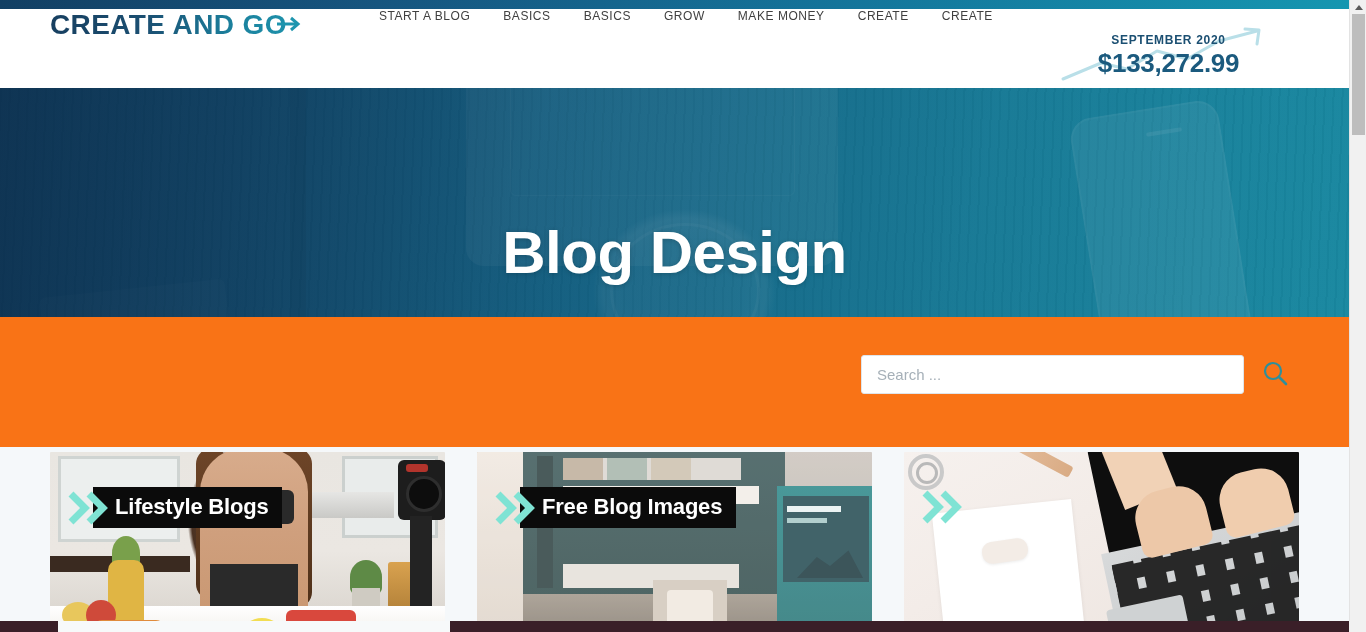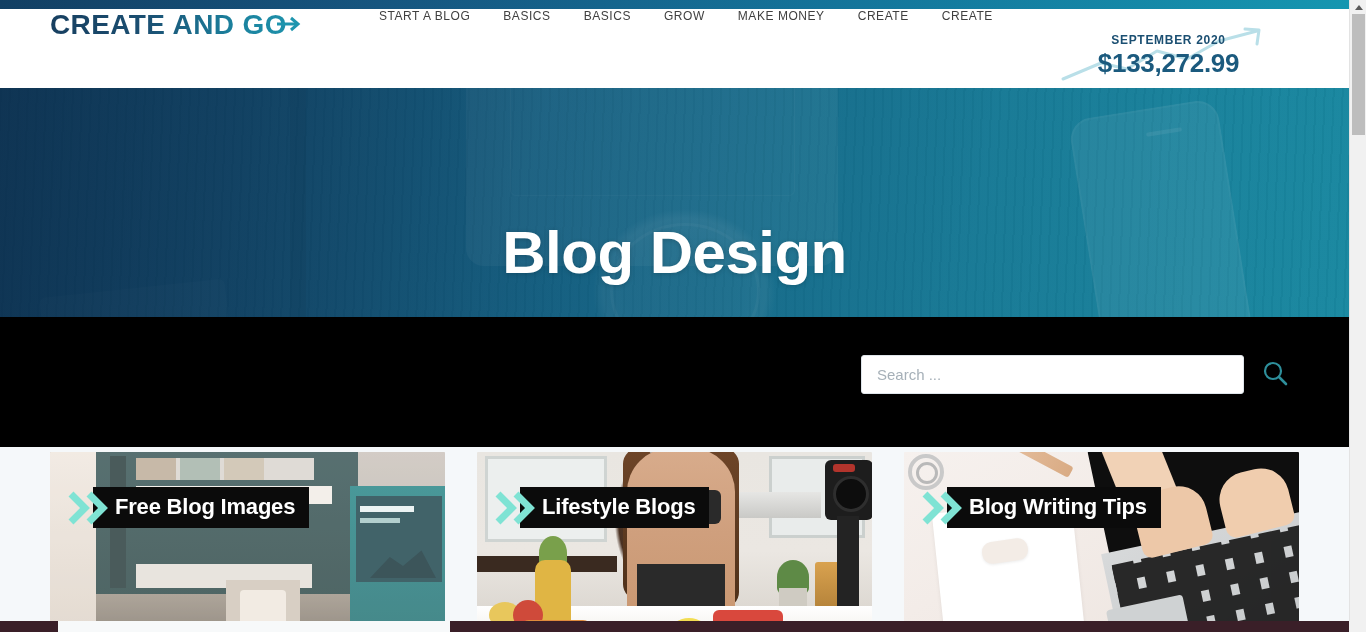--- a/index.html
+++ b/index.html
@@ -143,21 +143,21 @@
     color: #ffffff;
     letter-spacing: -0.5px;
     transform: translateY(-50%);
     text-shadow: 0 1px 5px rgba(0,0,0,0.18);
   }
 
   
   .search-area {
     position: absolute; top: 317px; left: 0;
     width: 1349px; height: 130px;
-    background: #000000;
+    background: #f97316;
   }
   .search-row {
     position: absolute; right: 59px; top: 38px;
     display: flex; align-items: center; gap: 16px;
   }
   .search-input {
     width: 383px; height: 39px;
     background: #ffffff;
     border: 1px solid #dfe5ea;
     border-radius: 3px;
@@ -386,52 +386,20 @@
           <svg width="26" height="26" viewBox="0 0 26 26">
             <circle cx="11" cy="11" r="8" stroke="#2e8f9b" stroke-width="2.2" fill="none"></circle>
             <path d="M17 17 L24 24" stroke="#2e8f9b" stroke-width="2.6" stroke-linecap="round"></path>
           </svg>
         </span>
       </button>
     </div>
   </section>
 
   <section class="cards">
-
-    <article class="card">
-      <div class="card-photo photo-images">
-        <div class="pd fi-left"></div>
-        <div class="pd fi-screen"></div>
-        <div class="pd fi-panel1"></div>
-        <div class="pd fi-strip1"></div>
-        <div class="pd fi-thumb1"></div>
-        <div class="pd fi-thumb2"></div>
-        <div class="pd fi-thumb3"></div>
-        <div class="pd fi-strip2"></div>
-        <div class="pd fi-strip3"></div>
-        <div class="pd fi-base"></div>
-        <div class="pd fi-right"></div>
-        <div class="pd fi-rscreen"></div>
-        <div class="pd fi-rbar"></div>
-        <div class="pd fi-rbar2"></div>
-        <div class="pd fi-rmtn"></div>
-        <div class="pd fi-photo"></div>
-        <div class="pd fi-photo2"></div>
-        <div class="card-photo-tint tint-images"></div>
-      </div>
-      <div class="card-label">
-        <span class="chevrons">
-          <svg width="44" height="40" viewBox="0 0 44 40">
-            <path d="M4 6 L18 20 L4 34" stroke="#7fe3d4" stroke-width="7" fill="none" stroke-linejoin="miter"></path>
-            <path d="M22 6 L36 20 L22 34" stroke="#7fe3d4" stroke-width="7" fill="none" stroke-linejoin="miter"></path>
-          </svg>
-        </span>
-        <h2 class="card-title">Free Blog Images</h2>
-      </div>
-    </article>
 
     <article class="card">
       <div class="card-photo photo-lifestyle">
         <div class="pd ls-window"></div>
         <div class="pd ls-window2"></div>
         <div class="pd ls-hood"></div>
         <div class="pd ls-hair-l"></div>
         <div class="pd ls-hair-r"></div>
         <div class="pd ls-person"></div>
         <div class="pd ls-top"></div>
@@ -459,20 +427,52 @@
           <svg width="44" height="40" viewBox="0 0 44 40">
             <path d="M4 6 L18 20 L4 34" stroke="#7fe3d4" stroke-width="7" fill="none" stroke-linejoin="miter"></path>
             <path d="M22 6 L36 20 L22 34" stroke="#7fe3d4" stroke-width="7" fill="none" stroke-linejoin="miter"></path>
           </svg>
         </span>
         <h2 class="card-title">Lifestyle Blogs</h2>
       </div>
     </article>
 
     <article class="card">
+      <div class="card-photo photo-images">
+        <div class="pd fi-left"></div>
+        <div class="pd fi-screen"></div>
+        <div class="pd fi-panel1"></div>
+        <div class="pd fi-strip1"></div>
+        <div class="pd fi-thumb1"></div>
+        <div class="pd fi-thumb2"></div>
+        <div class="pd fi-thumb3"></div>
+        <div class="pd fi-strip2"></div>
+        <div class="pd fi-strip3"></div>
+        <div class="pd fi-base"></div>
+        <div class="pd fi-right"></div>
+        <div class="pd fi-rscreen"></div>
+        <div class="pd fi-rbar"></div>
+        <div class="pd fi-rbar2"></div>
+        <div class="pd fi-rmtn"></div>
+        <div class="pd fi-photo"></div>
+        <div class="pd fi-photo2"></div>
+        <div class="card-photo-tint tint-images"></div>
+      </div>
+      <div class="card-label">
+        <span class="chevrons">
+          <svg width="44" height="40" viewBox="0 0 44 40">
+            <path d="M4 6 L18 20 L4 34" stroke="#7fe3d4" stroke-width="7" fill="none" stroke-linejoin="miter"></path>
+            <path d="M22 6 L36 20 L22 34" stroke="#7fe3d4" stroke-width="7" fill="none" stroke-linejoin="miter"></path>
+          </svg>
+        </span>
+        <h2 class="card-title">Free Blog Images</h2>
+      </div>
+    </article>
+
+    <article class="card">
       <div class="card-photo photo-writing">
         <div class="pd bw-clip"></div>
         <div class="pd bw-clip2"></div>
         <div class="pd bw-paper"></div>
         <div class="pd bw-pencil"></div>
         <div class="pd bw-eraser"></div>
         <div class="pd bw-laptop"></div>
         <div class="pd bw-keyboard"></div>
         <div class="pd bw-keys"></div>
         <div class="pd bw-trackpad"></div>
@@ -480,21 +480,20 @@
         <div class="pd bw-hand1"></div>
         <div class="pd bw-hand2"></div>
       </div>
       <div class="card-label">
         <span class="chevrons">
           <svg width="44" height="40" viewBox="0 0 44 40">
             <path d="M4 6 L18 20 L4 34" stroke="#7fe3d4" stroke-width="7" fill="none" stroke-linejoin="miter"></path>
             <path d="M22 6 L36 20 L22 34" stroke="#7fe3d4" stroke-width="7" fill="none" stroke-linejoin="miter"></path>
           </svg>
         </span>
-        <h2 class="card-title">Blog Writing Tips</h2>
       </div>
     </article>
 
   </section>
 
   <div class="scroll-v">
     <div class="scroll-arrow up">
       <span class="tri tri-up"></span>
     </div>
     <div class="scroll-v-thumb"></div>

